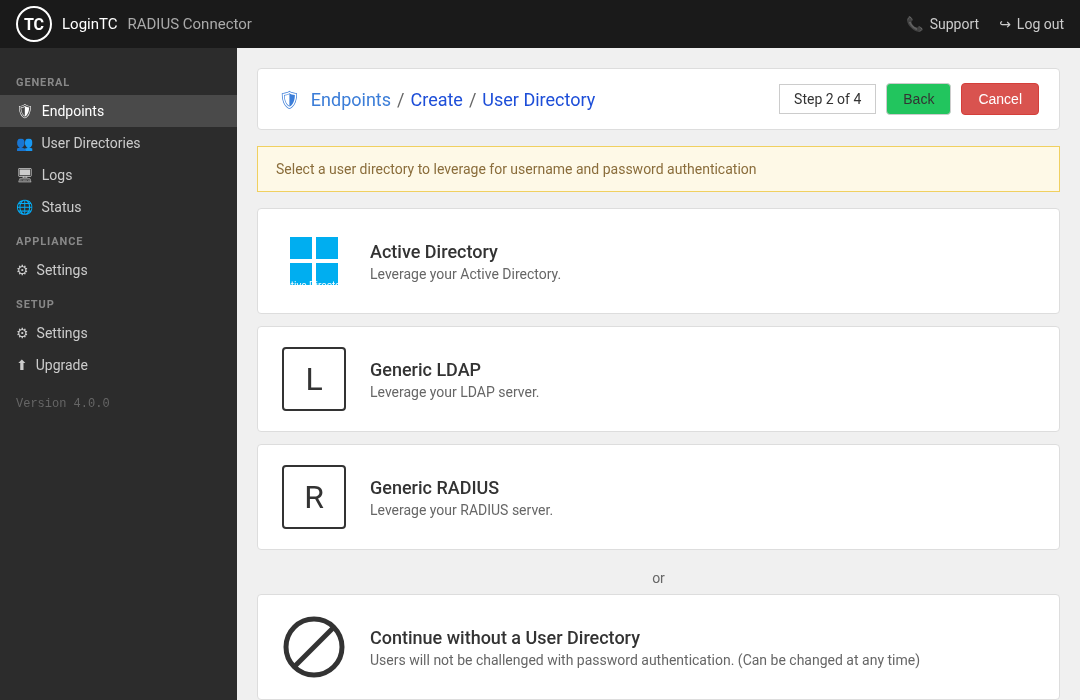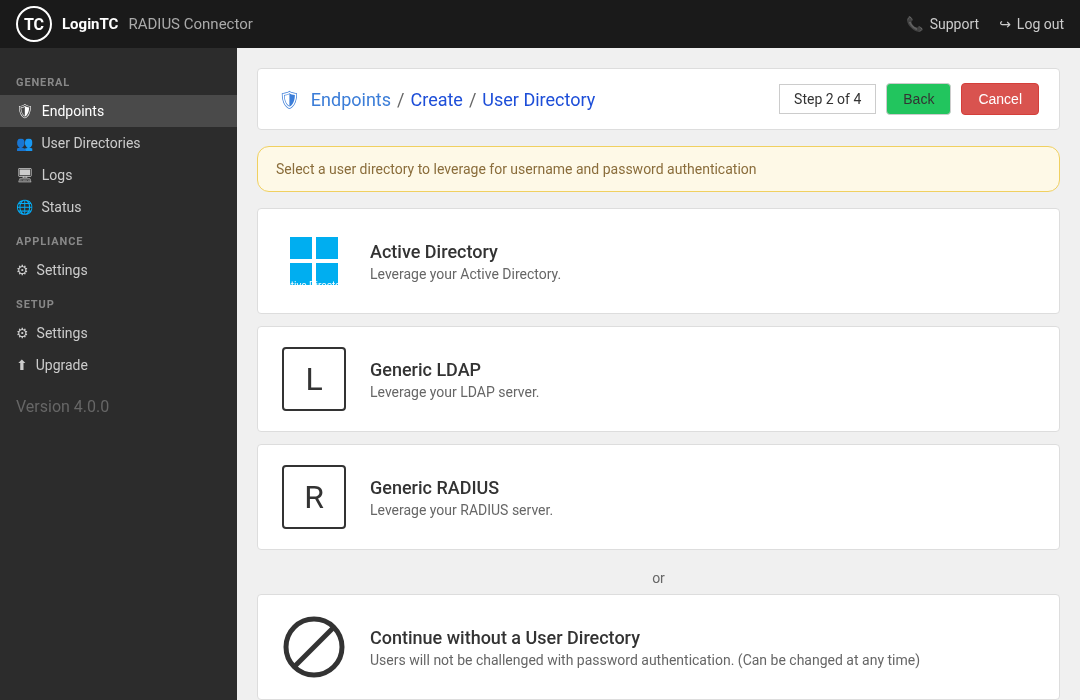--- a/index.html
+++ b/index.html
@@ -73,23 +73,24 @@
       padding: 8px 16px;
       cursor: pointer;
       color: #ccc;
       font-size: 14px;
       text-decoration: none;
     }
     .sidebar-item.active { background: #4a4a4a; color: #fff; }
     .sidebar-icon { font-size: 14px; }
     .sidebar-version {
       padding: 16px;
-      font-size: 16px;
+      font-size: 12px;
       color: #666;
       margin-top: auto;
+      font-family: Liberation Mono, monospace;
     }
 
     
     .content {
       flex: 1;
       overflow-y: auto;
       background: #f0f0f0;
       padding: 20px;
     }
 
@@ -146,21 +147,21 @@
     .btn-danger {
       background: #d9534f;
       color: #fff;
       border-color: #d43f3a;
     }
 
     
     .alert {
       background: #fef9e7;
       border: 1px solid #f0d060;
-      border-radius: 12px;
+      border-radius: 0;
       padding: 14px 18px;
       margin-bottom: 16px;
       color: #8a6d3b;
       font-size: 14px;
     }
 
     
     .card {
       background: #fff;
       border: 1px solid #ddd;
@@ -230,21 +231,21 @@
 </head>
 <body>
 
 <div class="navbar">
   <div class="navbar-brand">
 
     <svg class="navbar-logo" viewBox="0 0 36 36" xmlns="http://www.w3.org/2000/svg">
       <circle cx="18" cy="18" r="17" fill="none" stroke="#fff" stroke-width="2"></circle>
       <text x="18" y="24" text-anchor="middle" font-size="16" fill="#fff" font-weight="bold">TC</text>
     </svg>
-    <span style="font-weight:700;">LoginTC</span>
+    <span style="font-weight:400;">LoginTC</span>
     <span style="color:#aaa;">RADIUS Connector</span>
   </div>
   <div class="navbar-spacer"></div>
   <div class="navbar-links">
     <a class="navbar-link">
       <span>📞</span>
       <span>Support</span>
     </a>
     <a class="navbar-link">
       <span>↪</span>

